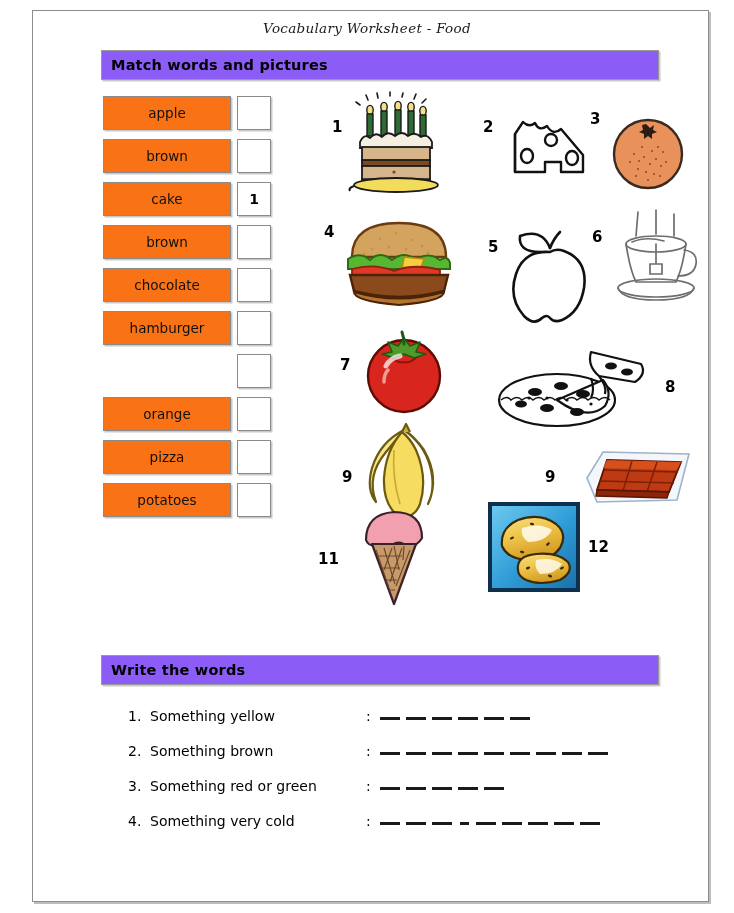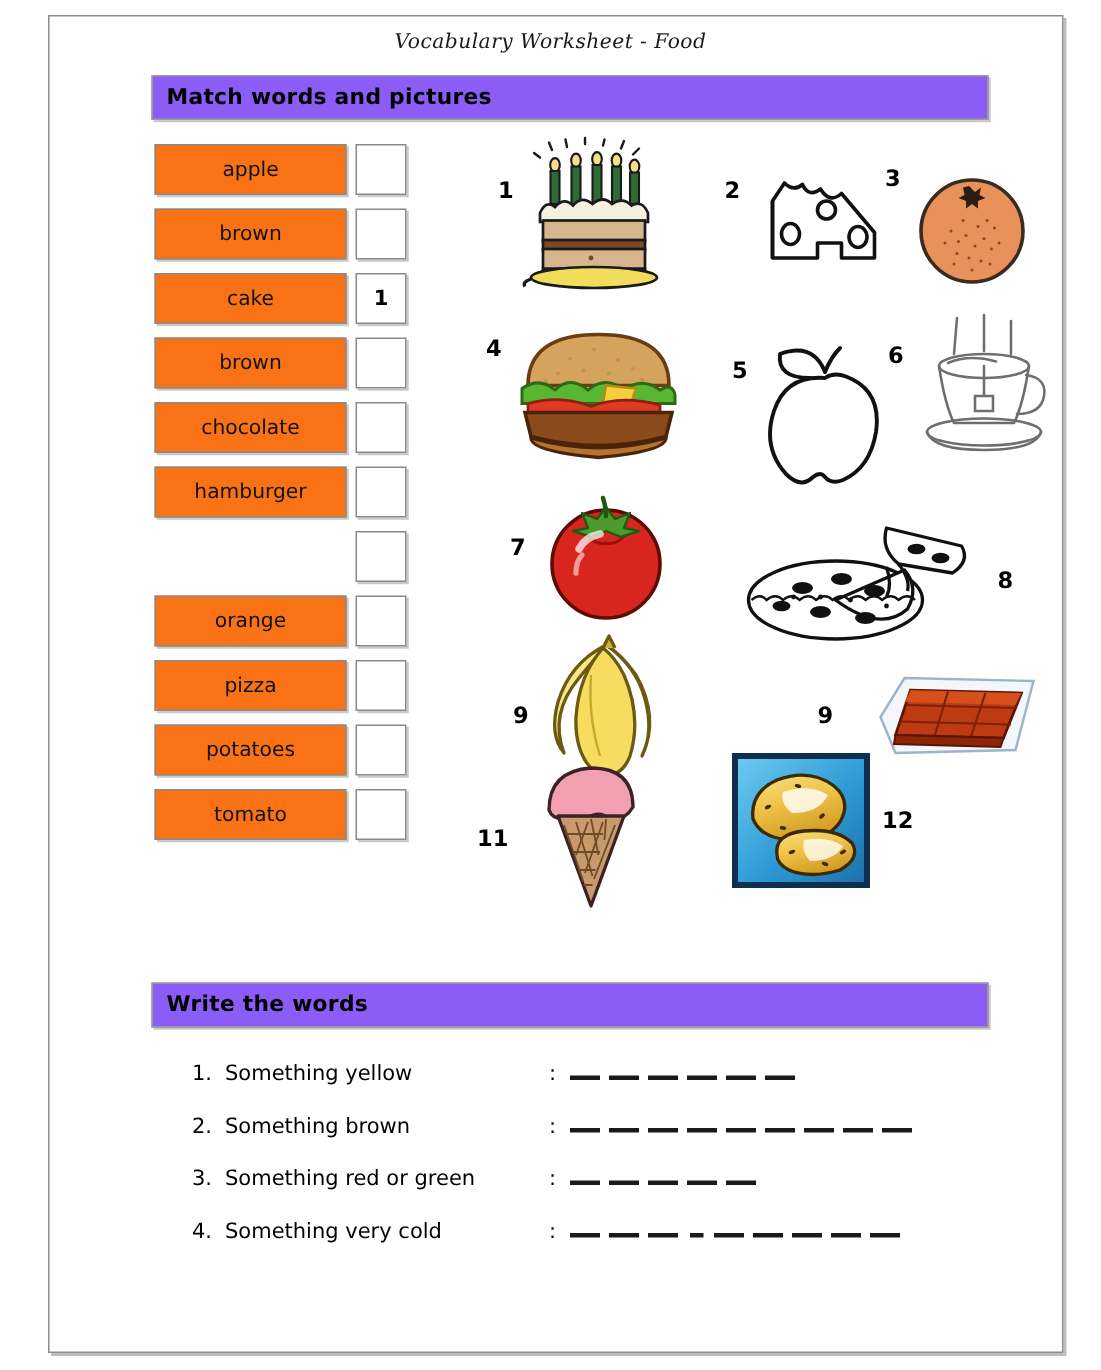--- a/index.html
+++ b/index.html
@@ -96,24 +96,20 @@
     <div class="word-row">
       <div class="word-box">orange</div>
       <div class="ans-box"></div>
     </div>
     <div class="word-row">
       <div class="word-box">pizza</div>
       <div class="ans-box"></div>
     </div>
     <div class="word-row">
       <div class="word-box">potatoes</div>
-      <div class="ans-box"></div>
-    </div>
-    <div class="word-row">
-      <div class="word-box">tomato</div>
       <div class="ans-box"></div>
     </div>
   </div>
 
   <div class="pics">
 
     <div class="pic" style="left:0px;top:0px;width:140px;height:110px;">
       <div class="pic-num" style="left:32px;top:28px;">1</div>
       <div class="art" style="left:48px;top:0px;">
         <svg width="96" height="104" viewBox="0 0 96 104">

